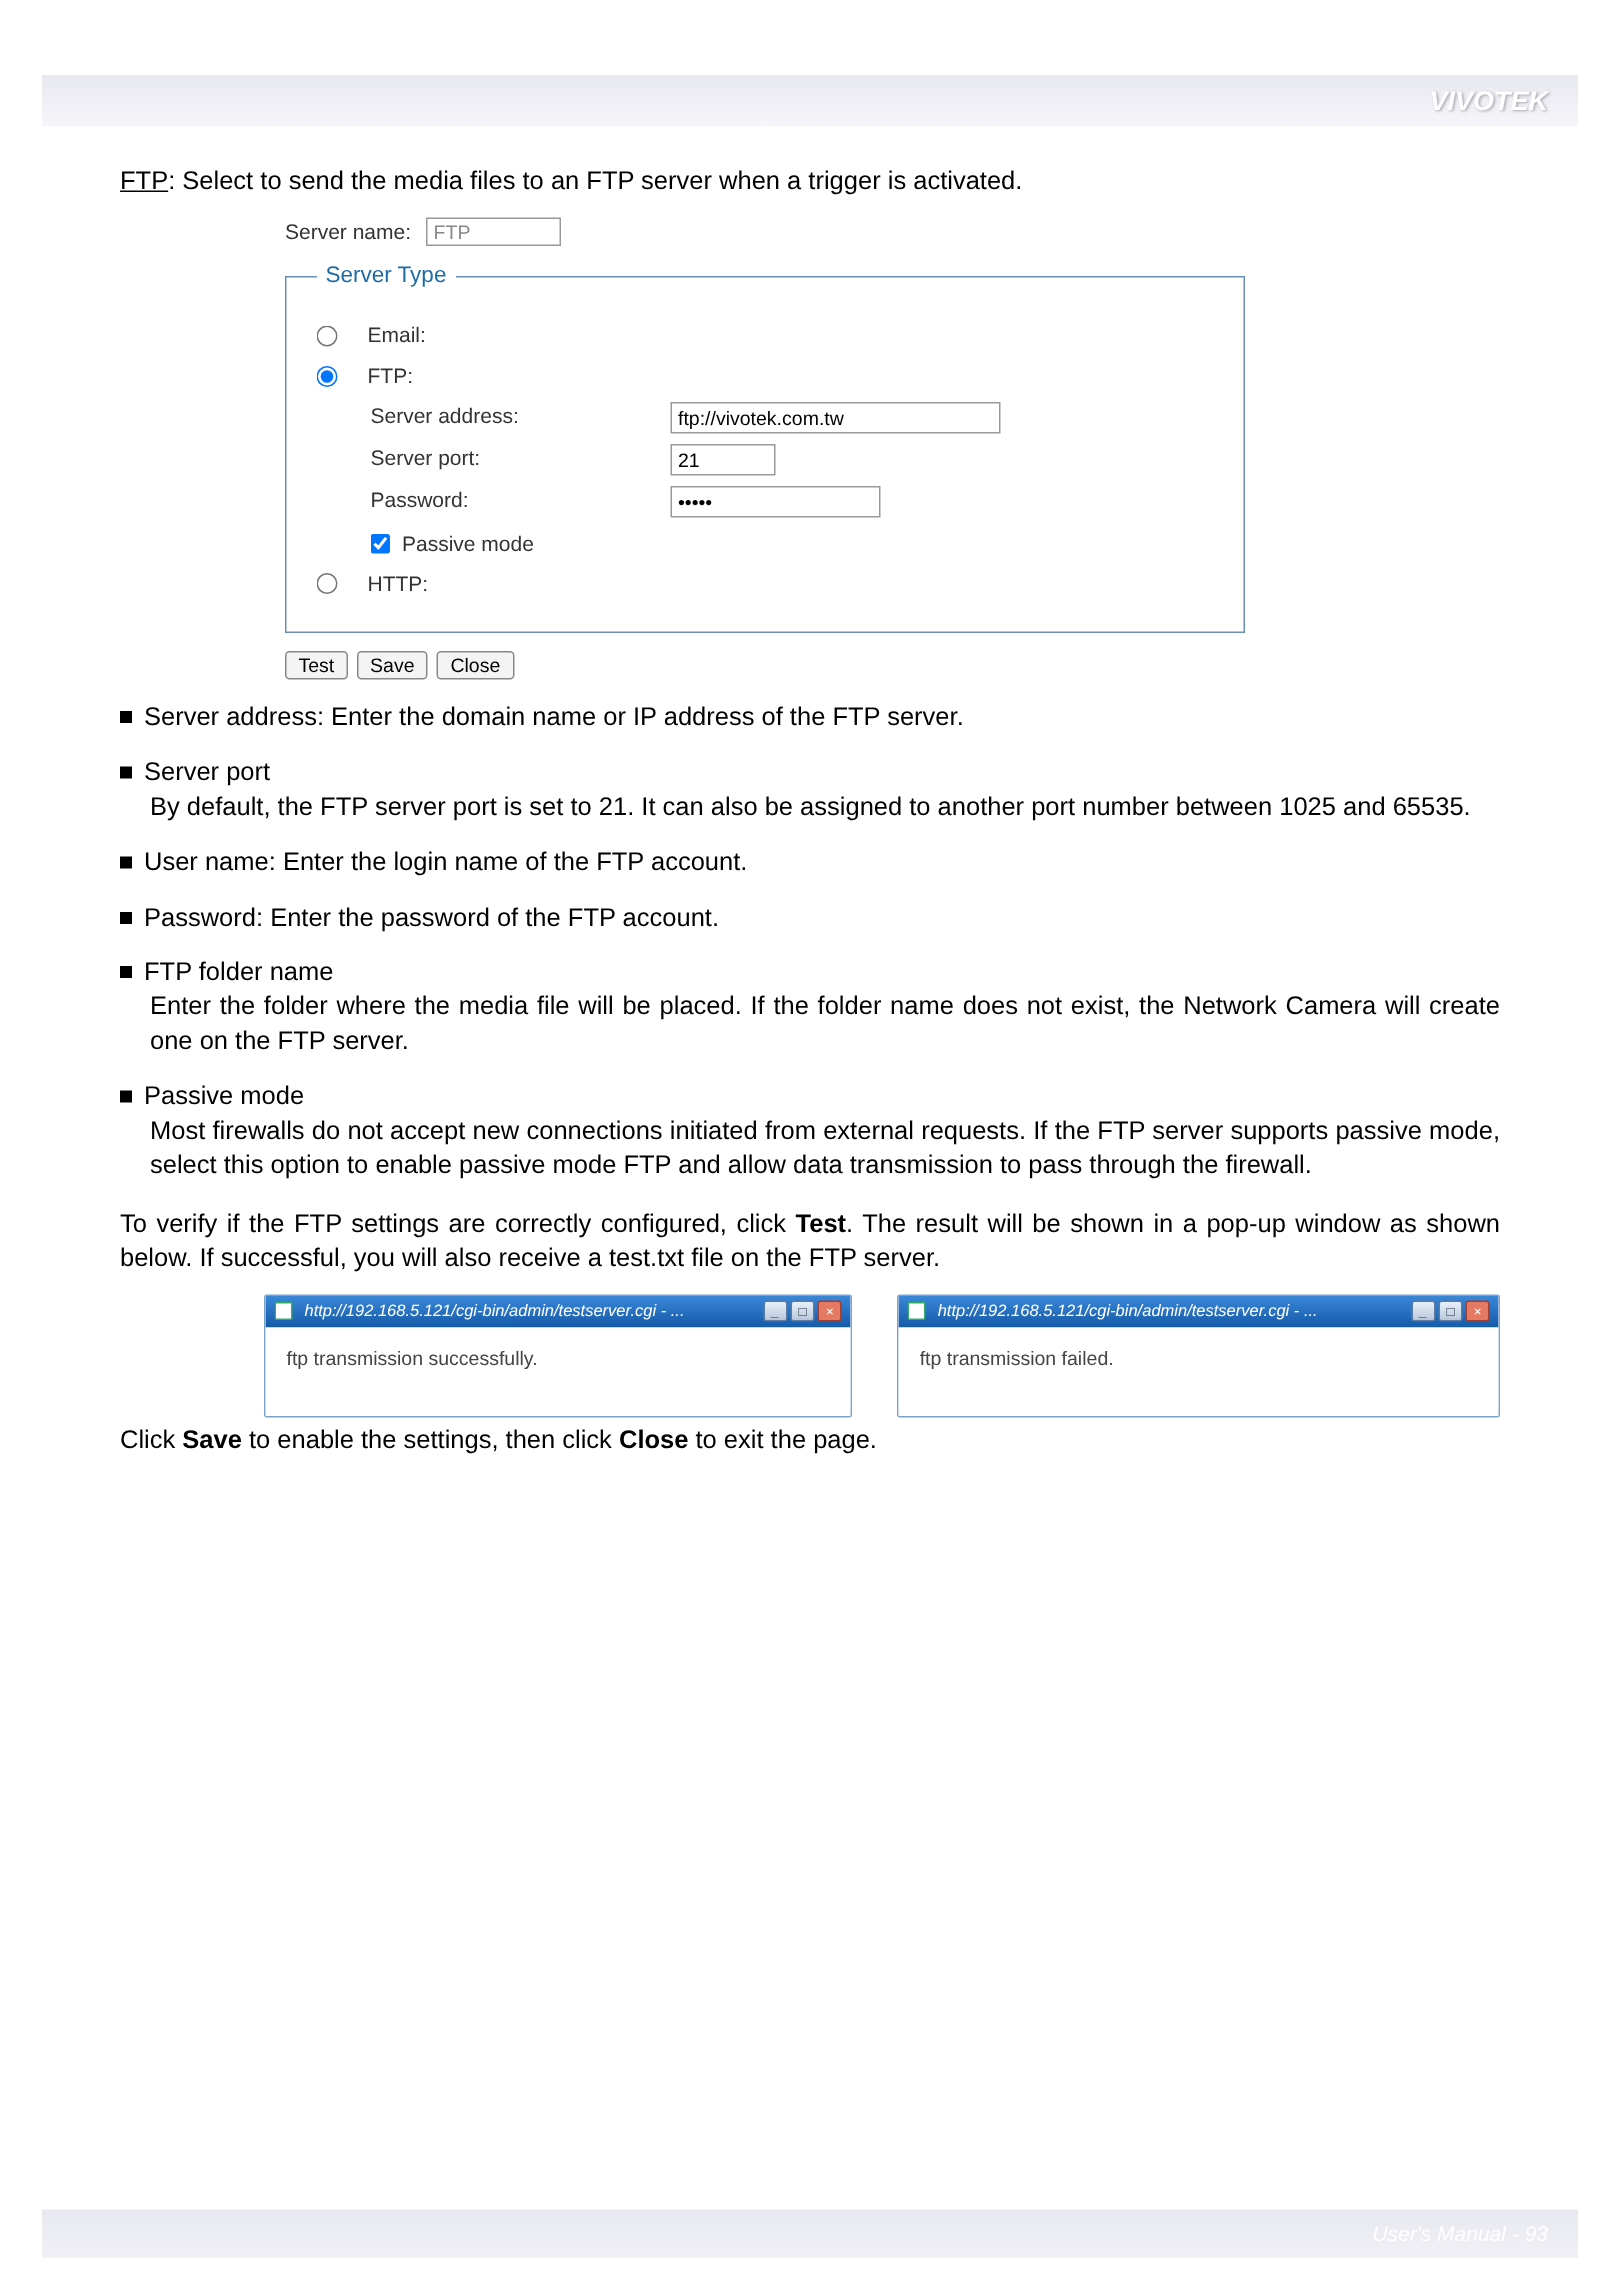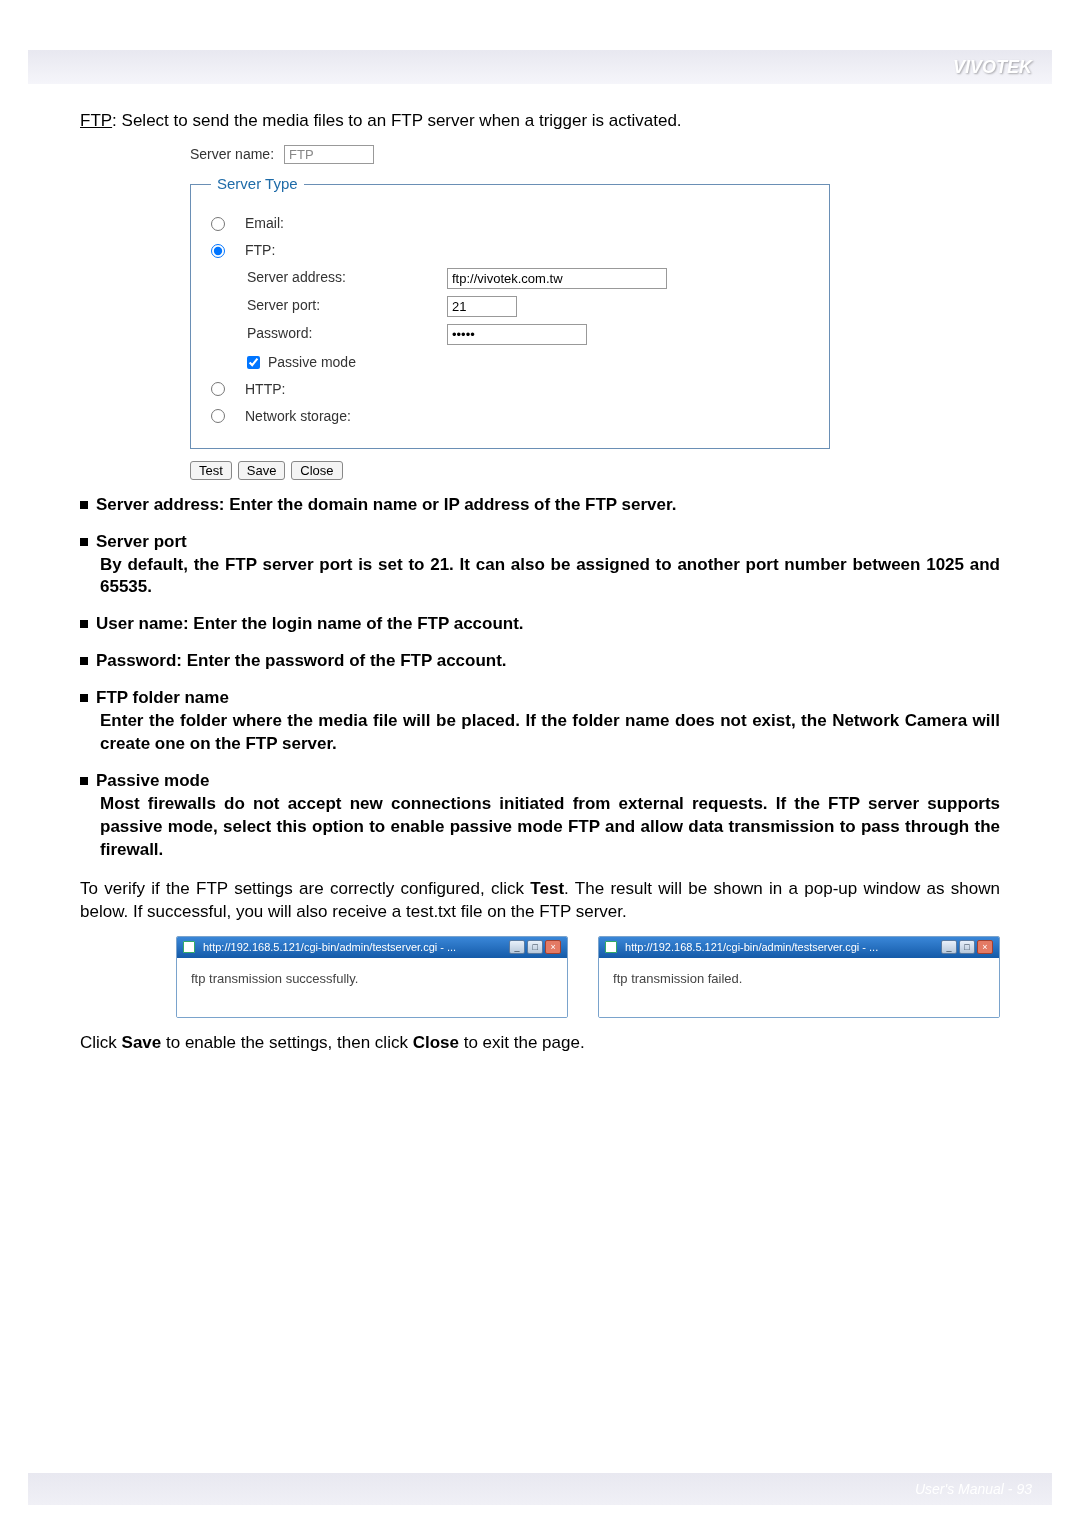--- a/index.html
+++ b/index.html
@@ -80,21 +80,21 @@
     .button-row button {
       font-size: 13px;
       padding: 1px 8px;
       border: 1px solid #888;
       background: #f4f4f4;
       border-radius: 3px;
       margin-right: 2px;
       cursor: pointer;
     }
     .bullets { margin-top: 14px; }
-    .bullet-item { margin: 14px 0; font-weight: bold; }
+    .bullet-item { margin: 14px 0; }
     .bullet-item .bsq { display:inline-block; width:8px; height:8px; background:#000; margin-right:8px; vertical-align: 1px;}
     .bullet-item .desc { padding-left: 20px; text-align: justify; }
     .para { margin-top: 16px; text-align: justify; }
     .popups-row {
       margin-top: 12px;
       margin-left: 96px;
       display: flex;
       gap: 30px;
     }
     .popup {
@@ -105,40 +105,41 @@
     }
     .popup.pop2 { width: 410px; }
     .popup-title {
       background: linear-gradient(to bottom, #3a87d8, #145aa8);
       color: #fff;
       font-size: 11px;
       padding: 3px 6px;
       display: flex;
       align-items: center;
       justify-content: space-between;
+      font-style: italic;
     }
     .popup-title .ticon { display:inline-block; width:12px; height:12px; background:#fff; border-radius:1px; margin-right:4px; border:1px solid #3a6; }
     .popup-title .tleft { display:flex; align-items:center; gap:4px; overflow:hidden; white-space:nowrap; }
     .popup-ctrls { display:flex; gap:2px; }
     .popup-ctrls .wbtn {
       width: 16px; height: 14px;
       background: linear-gradient(#e8f0fa,#b8c8da);
       border: 1px solid #5a7aa0; border-radius:2px;
       display:flex; align-items:center; justify-content:center;
       font-size: 9px; color:#234;
     }
     .popup-ctrls .wbtn.close { background: #e47a64; color:#fff; border-color:#a14030; }
     .popup-body {
       background: #fff;
       padding: 12px 14px 30px 14px;
       font-size: 13px;
       color: #444;
       font-family: Arial, sans-serif;
     }
-    .final-para { margin-top: 14px; }
+    .final-para { margin-top: 4px; }
     .footer {
       position: absolute;
       bottom: 22px;
       right: 28px;
       left: 28px;
       height: 32px;
       background: linear-gradient(to bottom, #e8e8f0, #f0f0f6);
       display: flex;
       justify-content: flex-end;
       align-items: center;
@@ -203,24 +204,20 @@
           <input type="checkbox" checked="" style="">
           <span>Passive mode</span>
         </div>
       </div>
 
       <div class="radio-row">
         <input type="radio" name="stype" style="">
         <span>HTTP:</span>
       </div>
 
-      <div class="radio-row">
-        <input type="radio" name="stype" style="">
-        <span>Network storage:</span>
-      </div>
     </fieldset>
 
     <div class="button-row">
       <button>Test</button>
       <button>Save</button>
       <button>Close</button>
     </div>
   </div>
 
   <div class="bullets">

